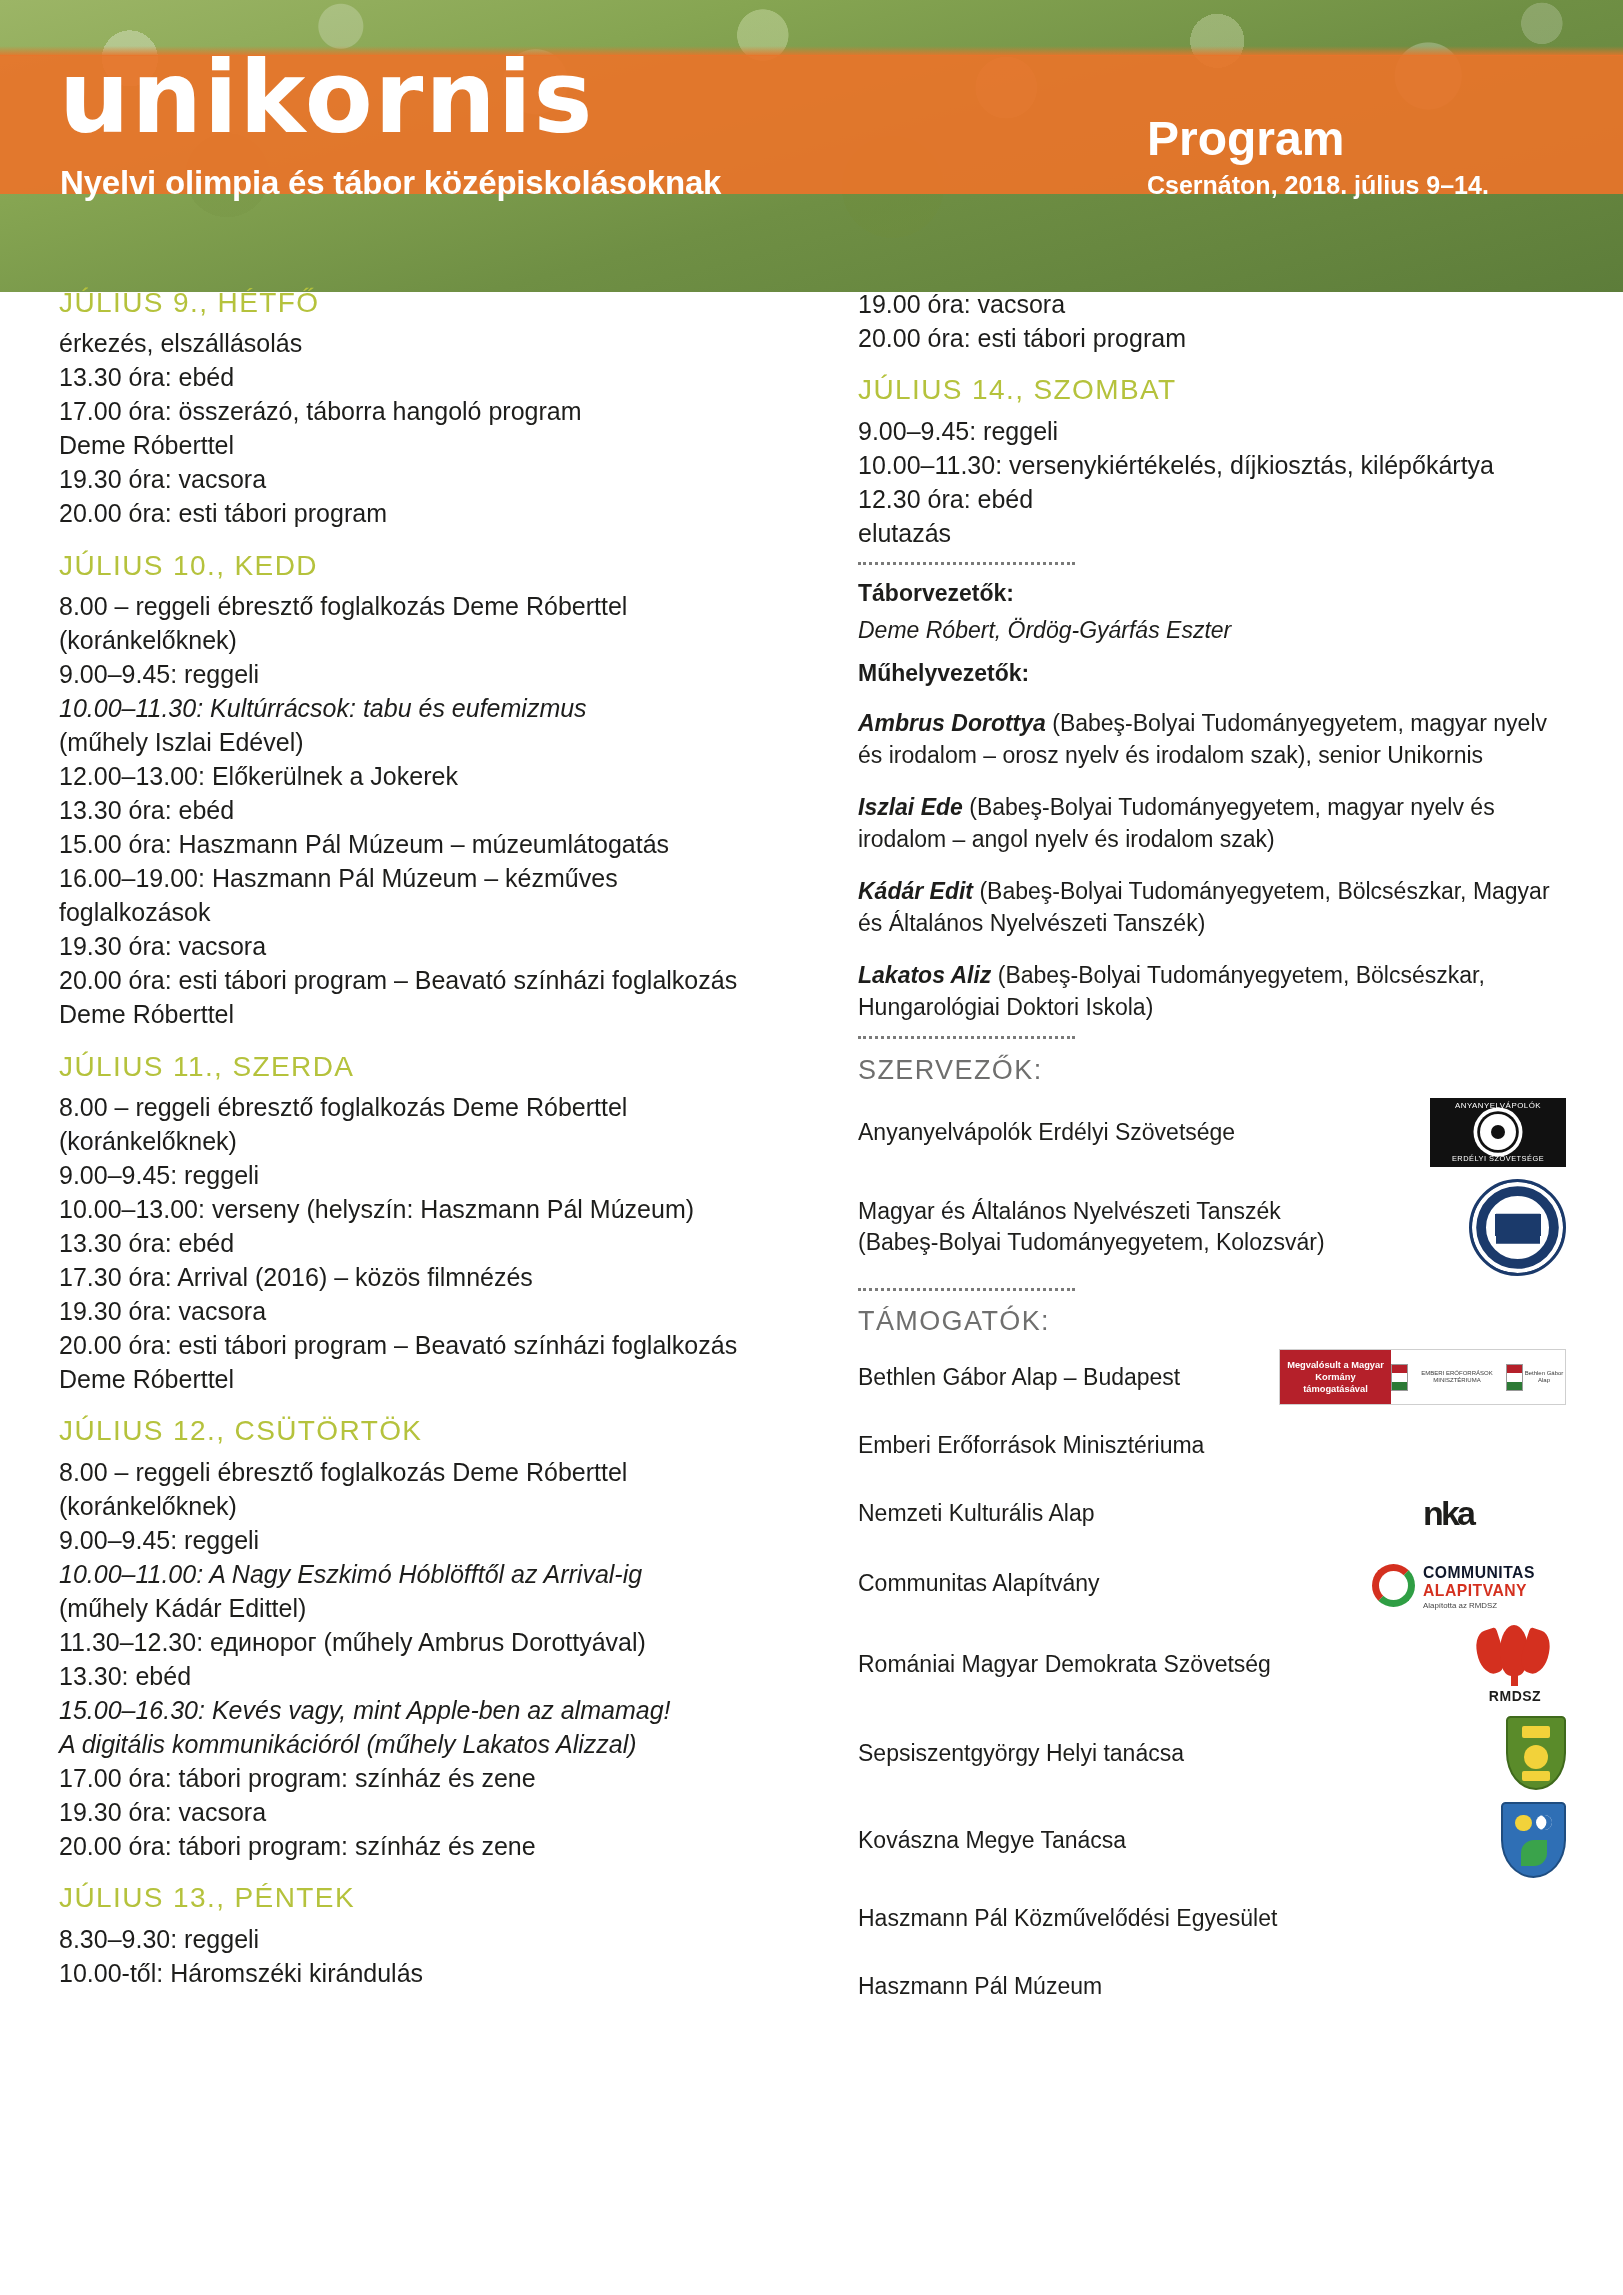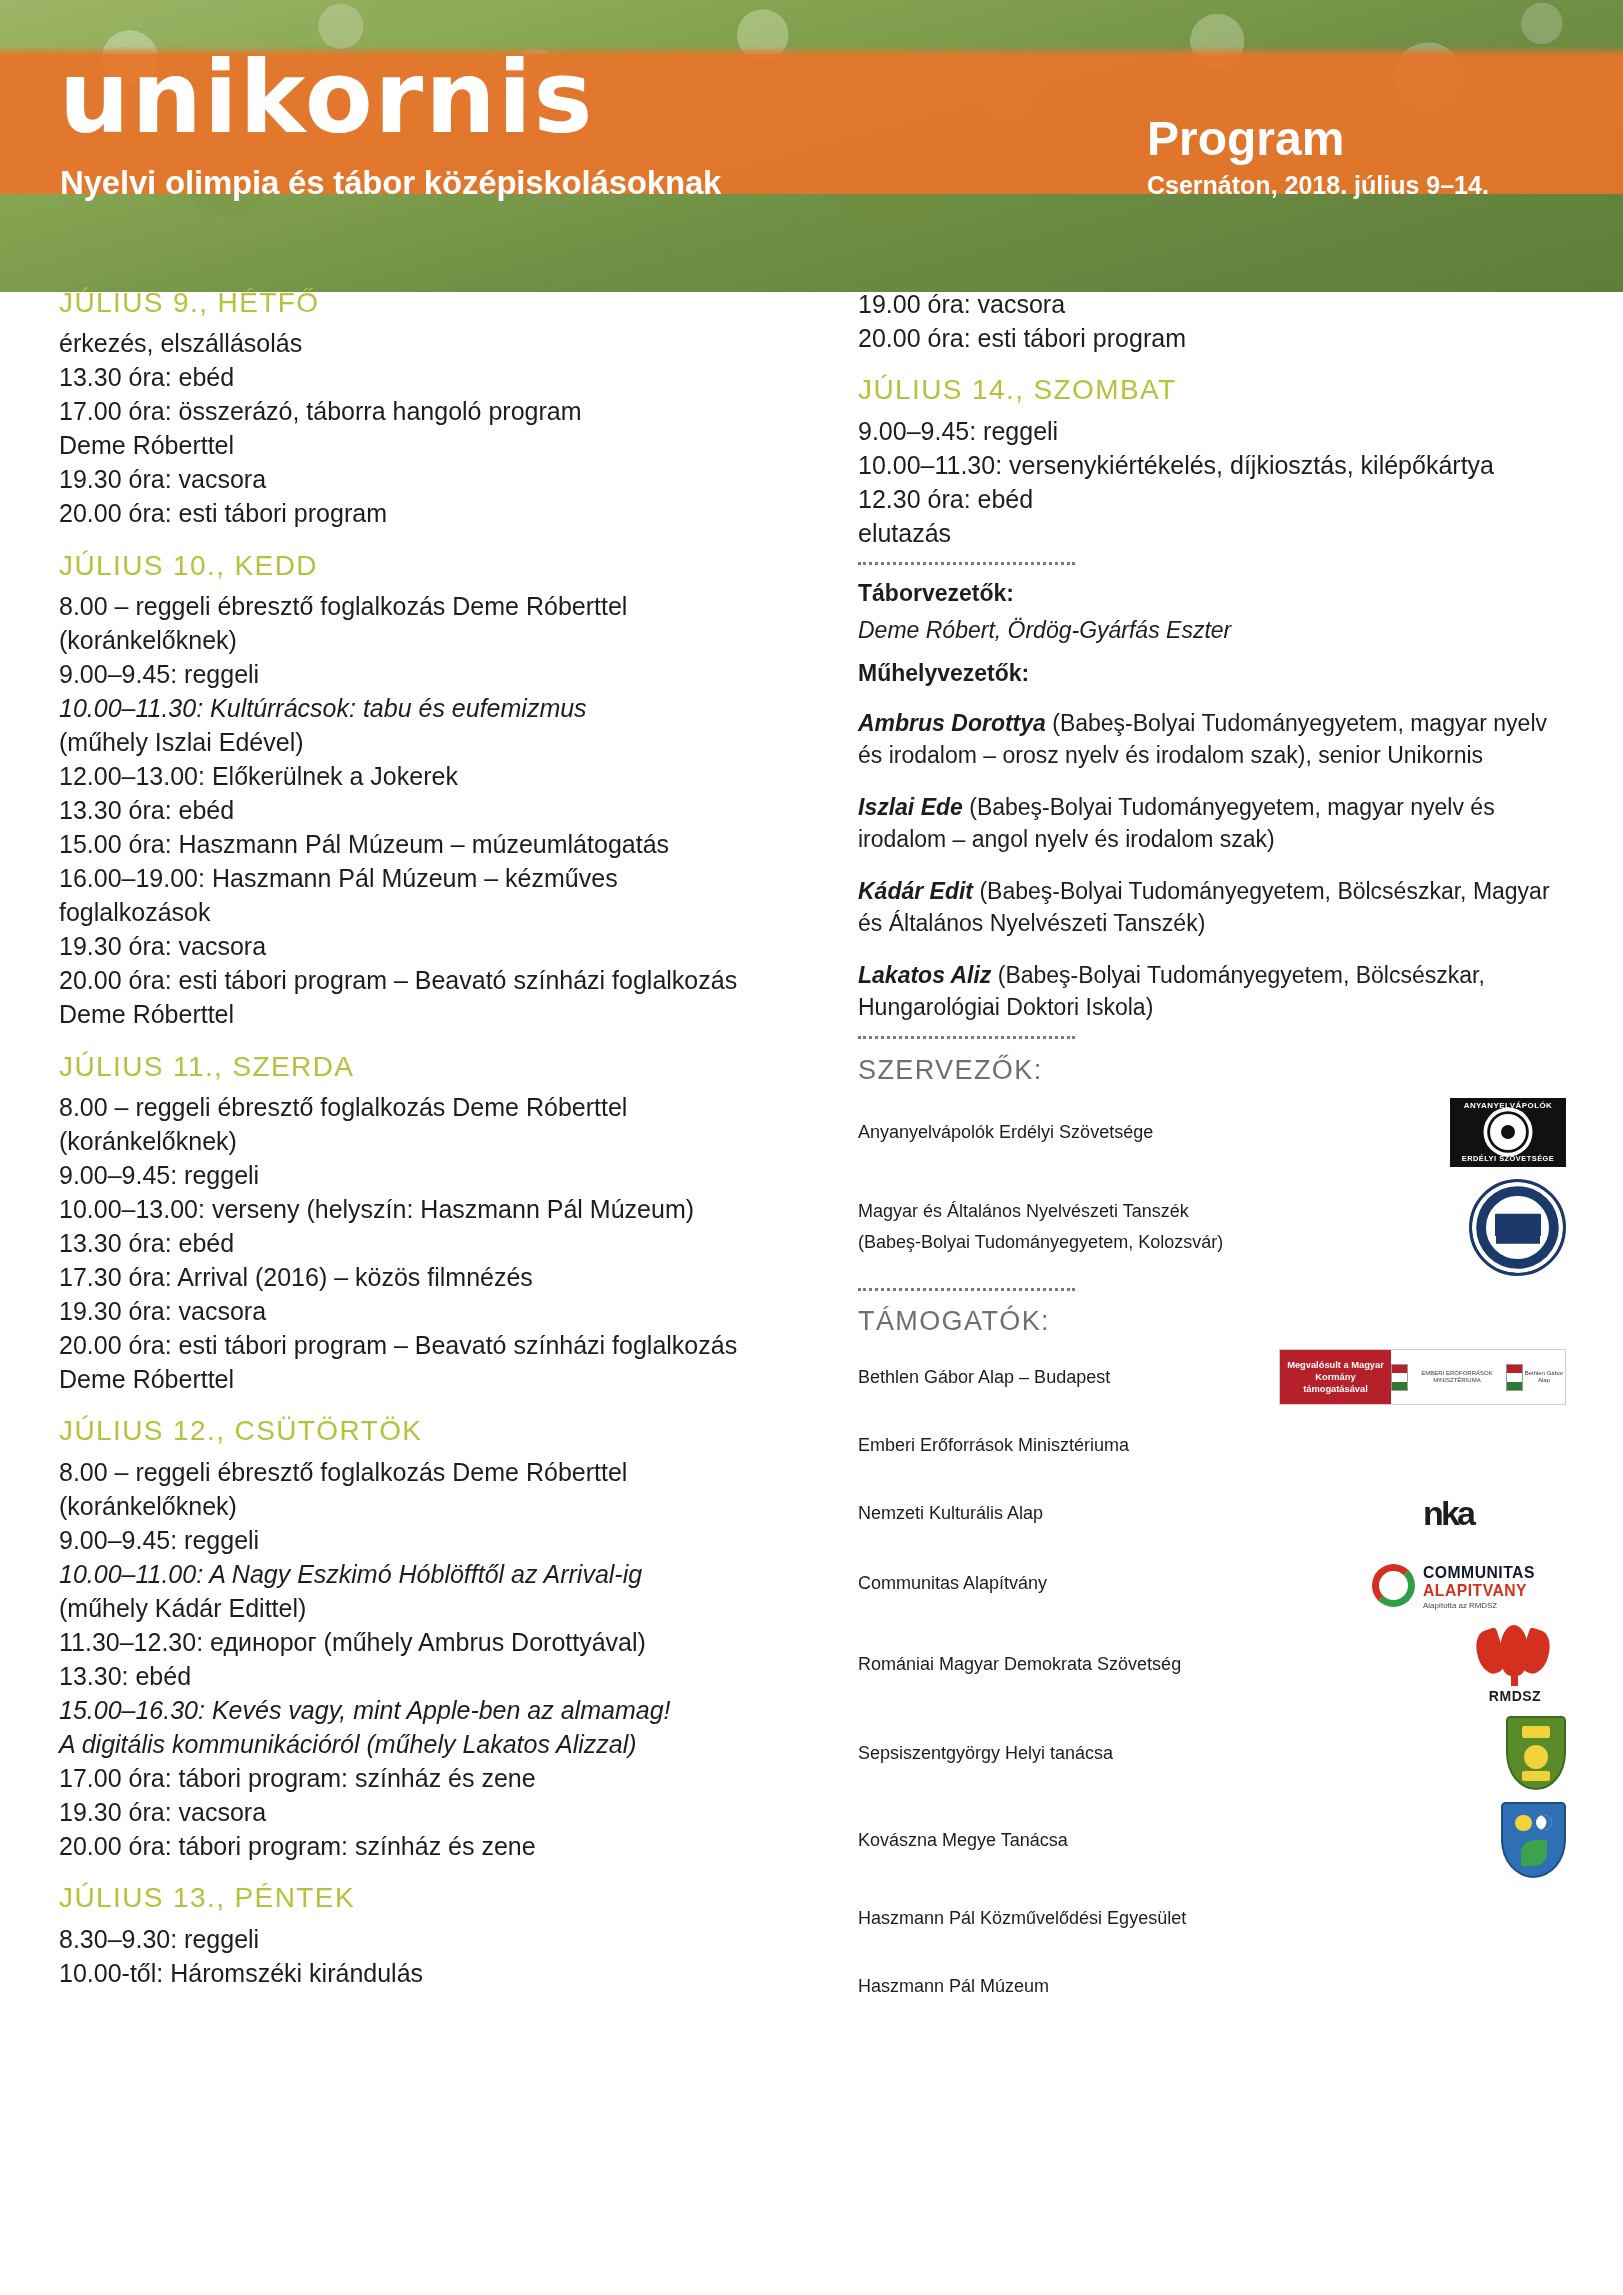--- a/index.html
+++ b/index.html
@@ -170,36 +170,35 @@
   }
 
   .org-row {
     display: flex;
     align-items: center;
     justify-content: space-between;
     margin-bottom: 12px;
     min-height: 56px;
   }
   .org-name {
-    font-size: 18px;
+    font-size: 23px;
     line-height: 31px;
     color: #1d1d1b;
     padding-right: 11px;
   }
 
   
   .logo-box { flex: 0 0 auto; }
 
   .lg-anyany {
-    width: 116px; height: 69px;
+    width: 136px; height: 69px;
     background: #111;
     color: #fff;
     position: relative;
     font-size: 7.4px;
-    font-weight: bold;
   }
   .lg-anyany .t1 { position: absolute; top: 3.7px; left: 0; right: 0; text-align: center; font-size: 7.9px; letter-spacing: 0.5px; }
   .lg-anyany .t2 { position: absolute; bottom: 3.7px; left: 0; right: 0; text-align: center; font-size: 7.4px; letter-spacing: 0.5px; }
   .lg-anyany .flower {
     position: absolute; left: 50%; top: 50%; transform: translate(-50%,-50%);
     width: 36px; height: 36px; border-radius: 50%;
     background: #fff;
     box-shadow: 0 0 0 2.8px #111, 0 0 0 6.5px #fff;
   }
   .lg-anyany .flower:after {

